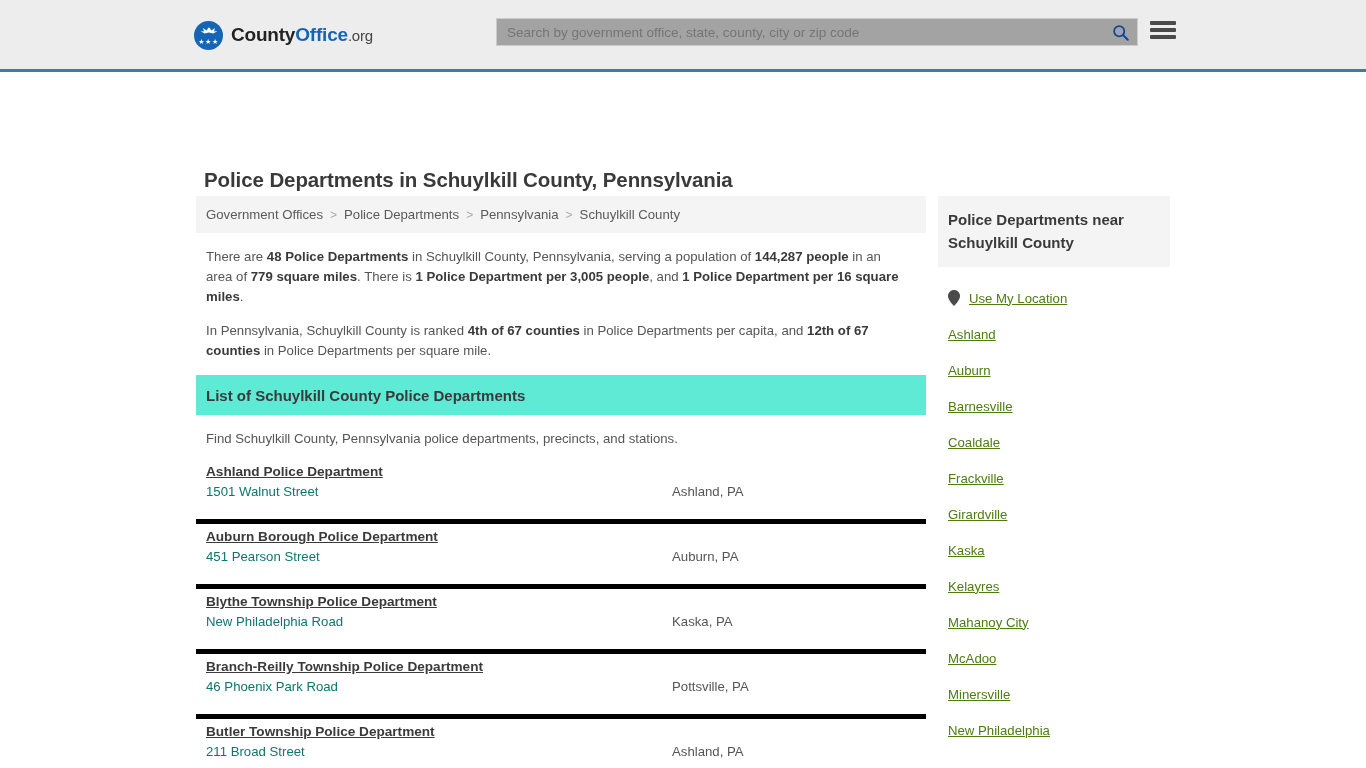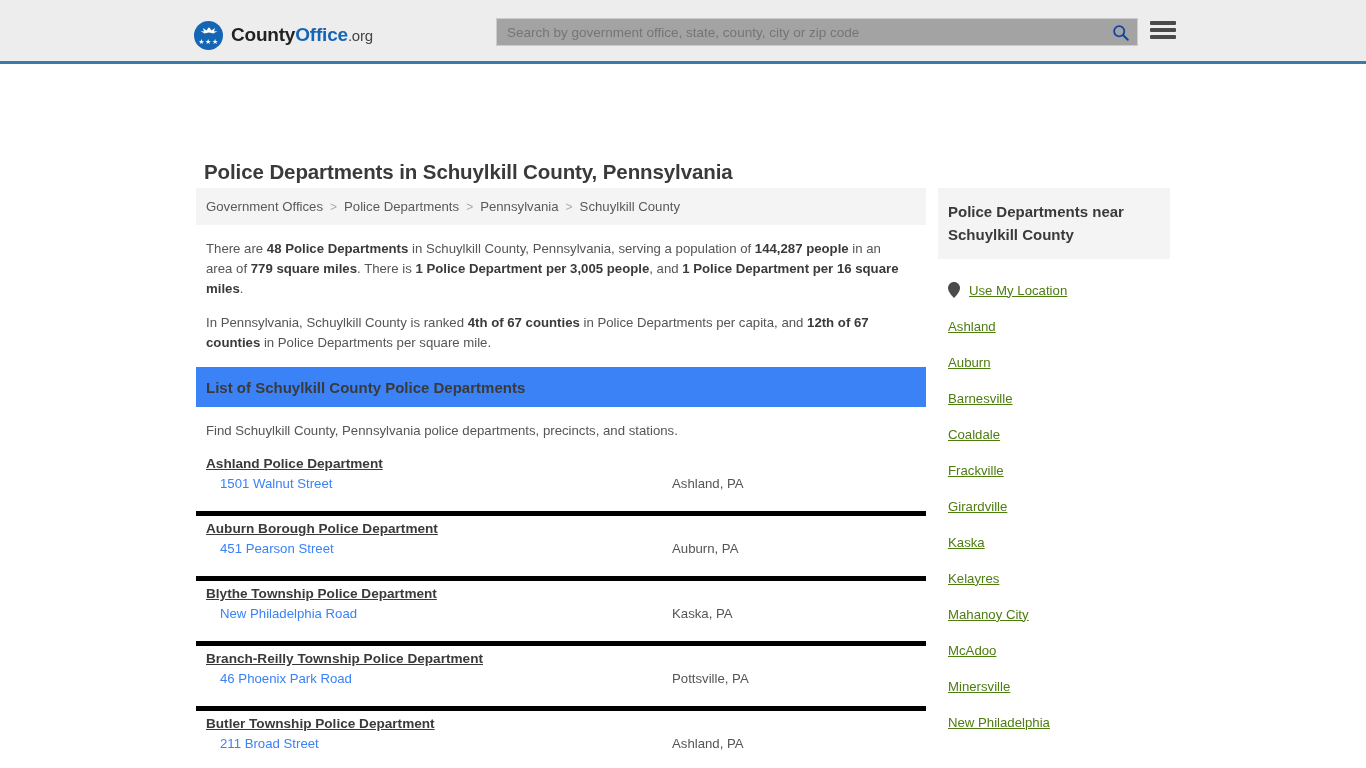--- a/index.html
+++ b/index.html
@@ -8,21 +8,21 @@
     width: 1366px; height: 768px;
     background: #ffffff;
     font-family: "Liberation Sans", sans-serif;
     overflow: hidden;
   }
 
   
   .site-header {
     position: relative;
     width: 1366px;
-    height: 64px;
+    height: 72px;
     background: #eeeded;
     border-bottom: 3px solid #3a7ca8;
     display: flex;
     align-items: center;
   }
   .brand {
     position: absolute;
     left: 194px;
     top: 20px;
     display: flex;
@@ -162,21 +162,21 @@
   }
   .stats p {
     margin: 0 0 14px 0;
     font-size: 13.2px;
     line-height: 20px;
     color: #555555;
   }
   .stats b { color: #3a3a3a; font-weight: bold; }
 
   .section-head {
-    background: #3b82f6;
+    background: #5eead4;
     height: 40px;
     display: flex;
     align-items: center;
     padding-left: 10px;
     margin-top: 3px;
   }
   .section-head h2 {
     margin: 0;
     font-size: 15px;
     font-weight: bold;
@@ -207,22 +207,21 @@
   }
   .dept-detail {
     margin-top: 4px;
     position: relative;
     height: 22px;
   }
   .dept-addr {
     position: absolute;
     left: 0; top: 0;
     font-size: 13.2px;
-    color: #3b82f6;
-    margin-left: 14px;
+    color: #0f766e;
   }
   .dept-city {
     position: absolute;
     left: 466px; top: 0;
     font-size: 13.2px;
     color: #555555;
   }
 
   
   .side-col {

